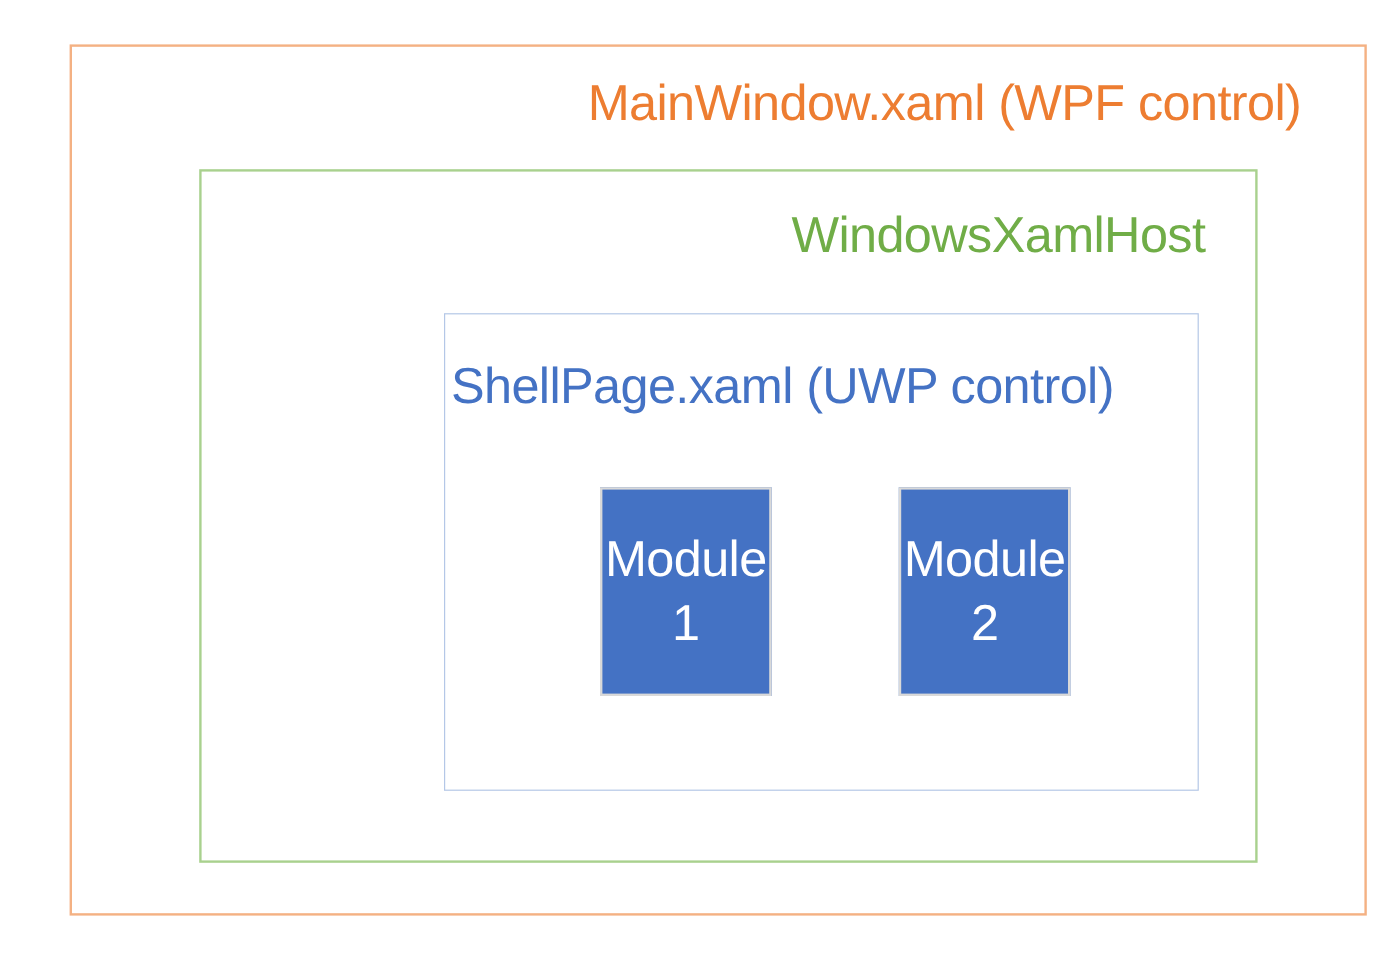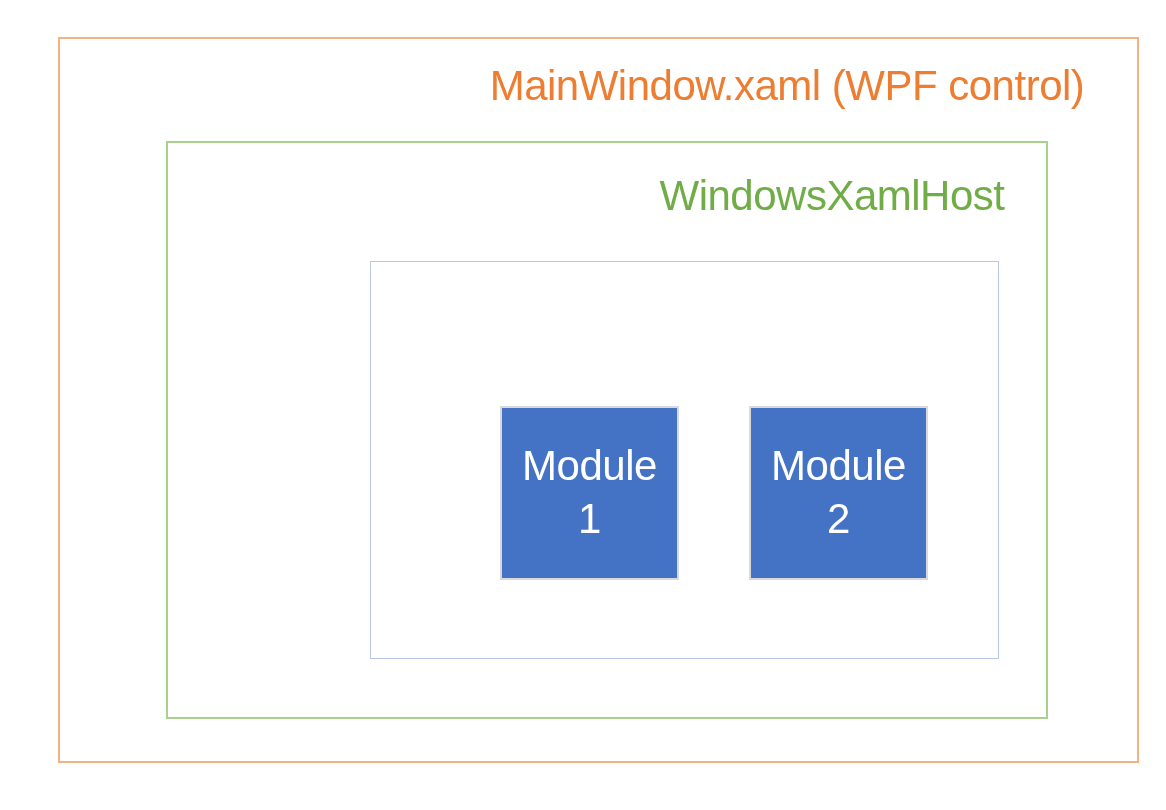--- a/index.html
+++ b/index.html
@@ -51,21 +51,21 @@
     left: 832px; top: 171px;
     color: #70AD47;
   }
   .label-shellpage {
     left: 652px; top: 297px;
     color: #4472C4;
   }
   .module {
     position: absolute;
     box-sizing: border-box;
-    width: 179px; height: 174px;
+    width: 143px; height: 174px;
     top: 406px;
     background: #4472C4;
     border: 2px solid #D9D9D9;
     color: #ffffff;
     display: flex;
     flex-direction: column;
     align-items: center;
     justify-content: center;
     text-align: center;
     font-size: 42px;
@@ -96,14 +96,15 @@
         </div>
 
       </div>
     </div>
   </div>
 
   <div class="diagram-label label-xamlhost">WindowsXamlHost</div>
 
   <div class="diagram-label label-mainwindow">MainWindow.xaml (WPF control)</div>
 
+  <div class="diagram-label label-shellpage">ShellPage.xaml (UWP control)</div>
 
 </div>
 
 </body></html>

